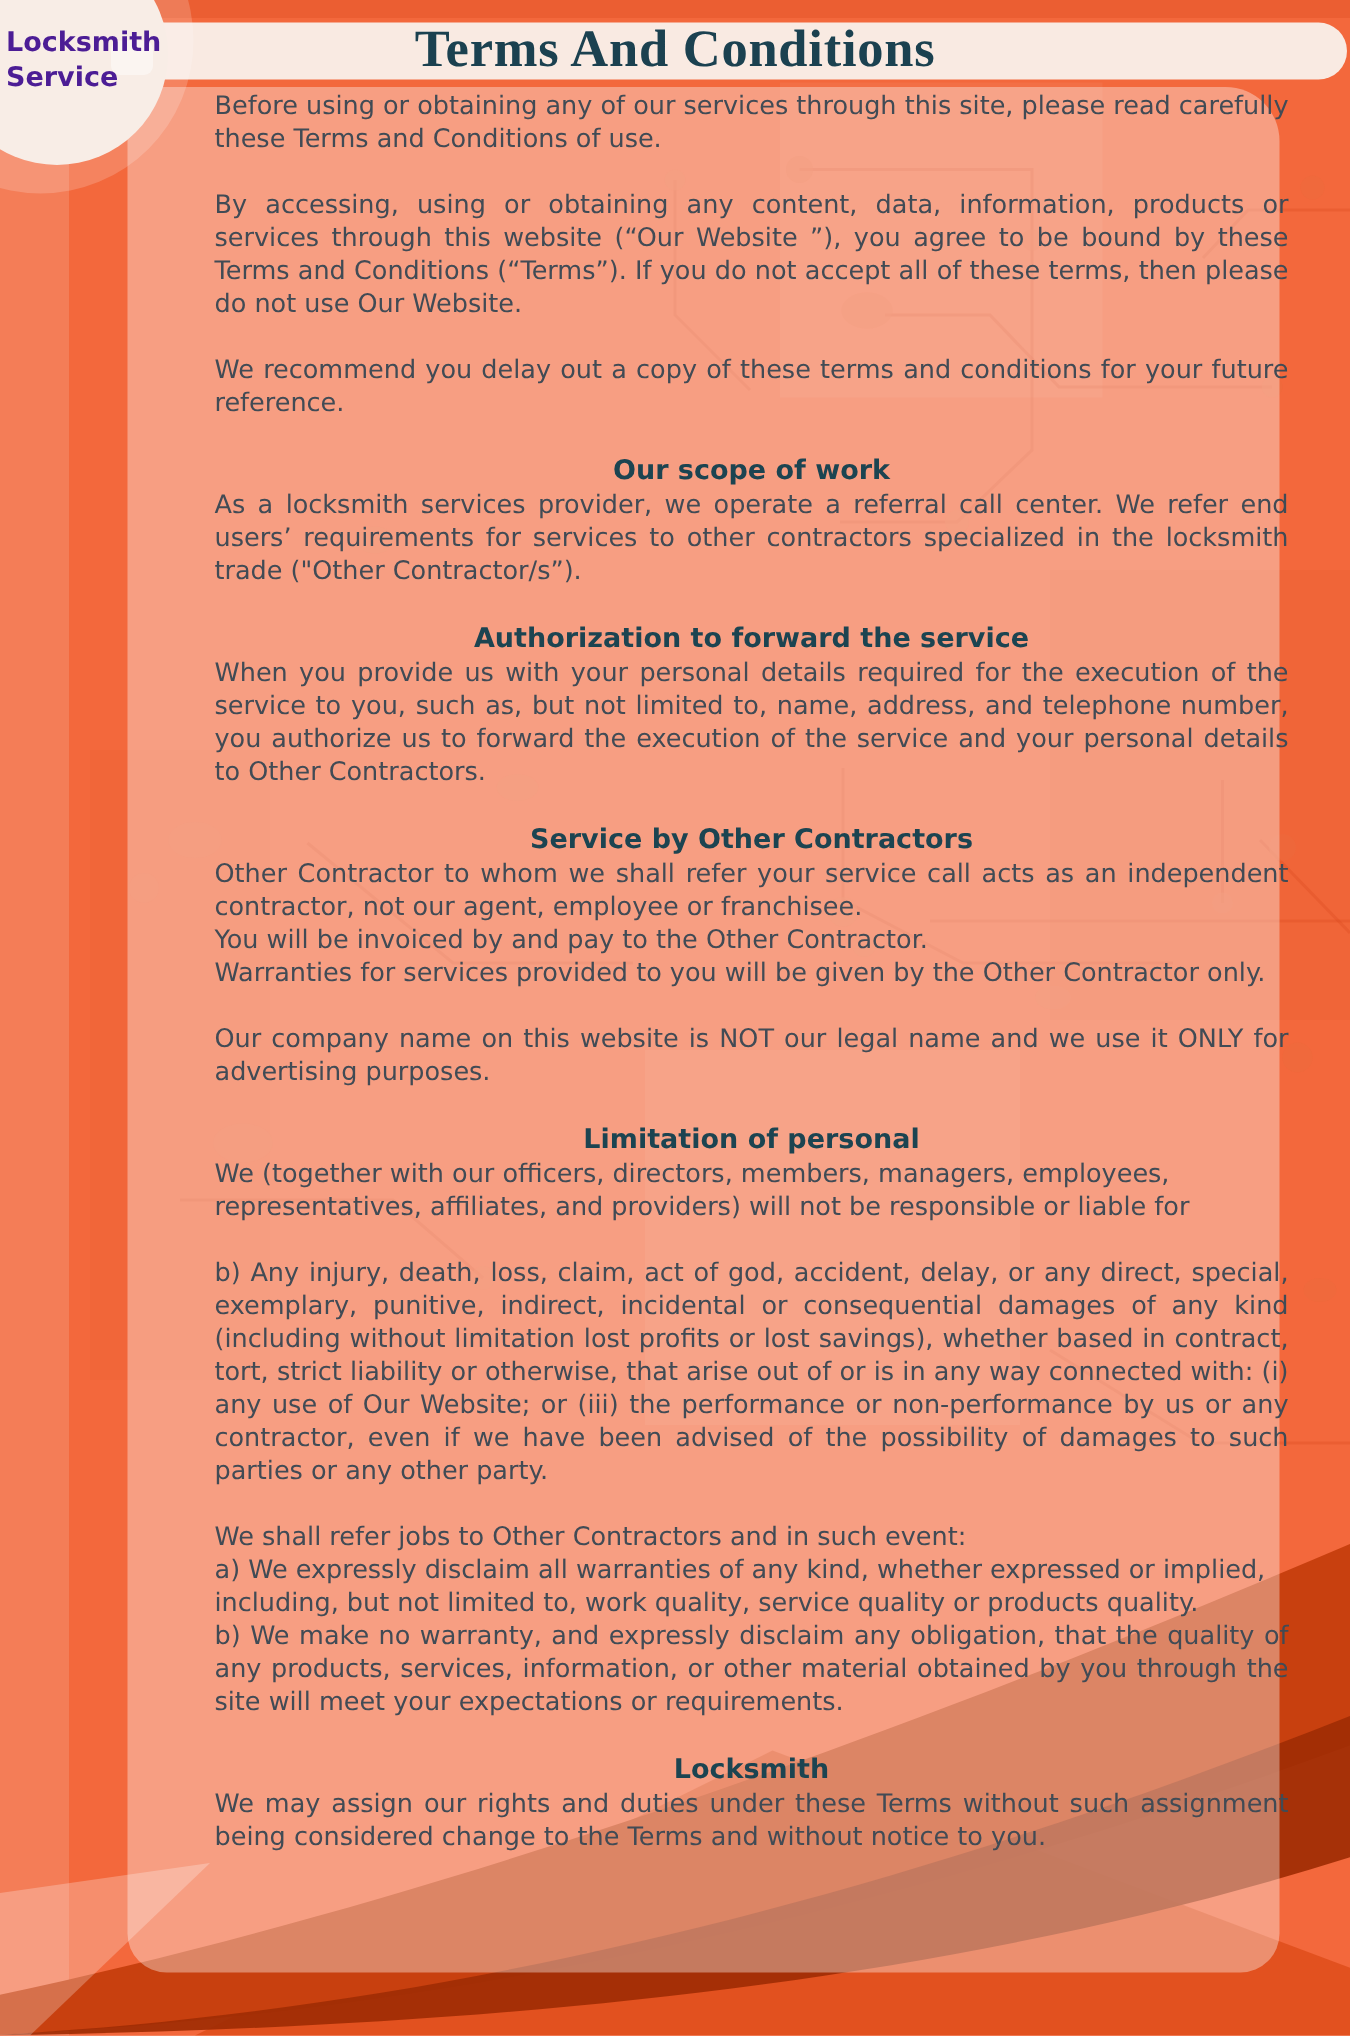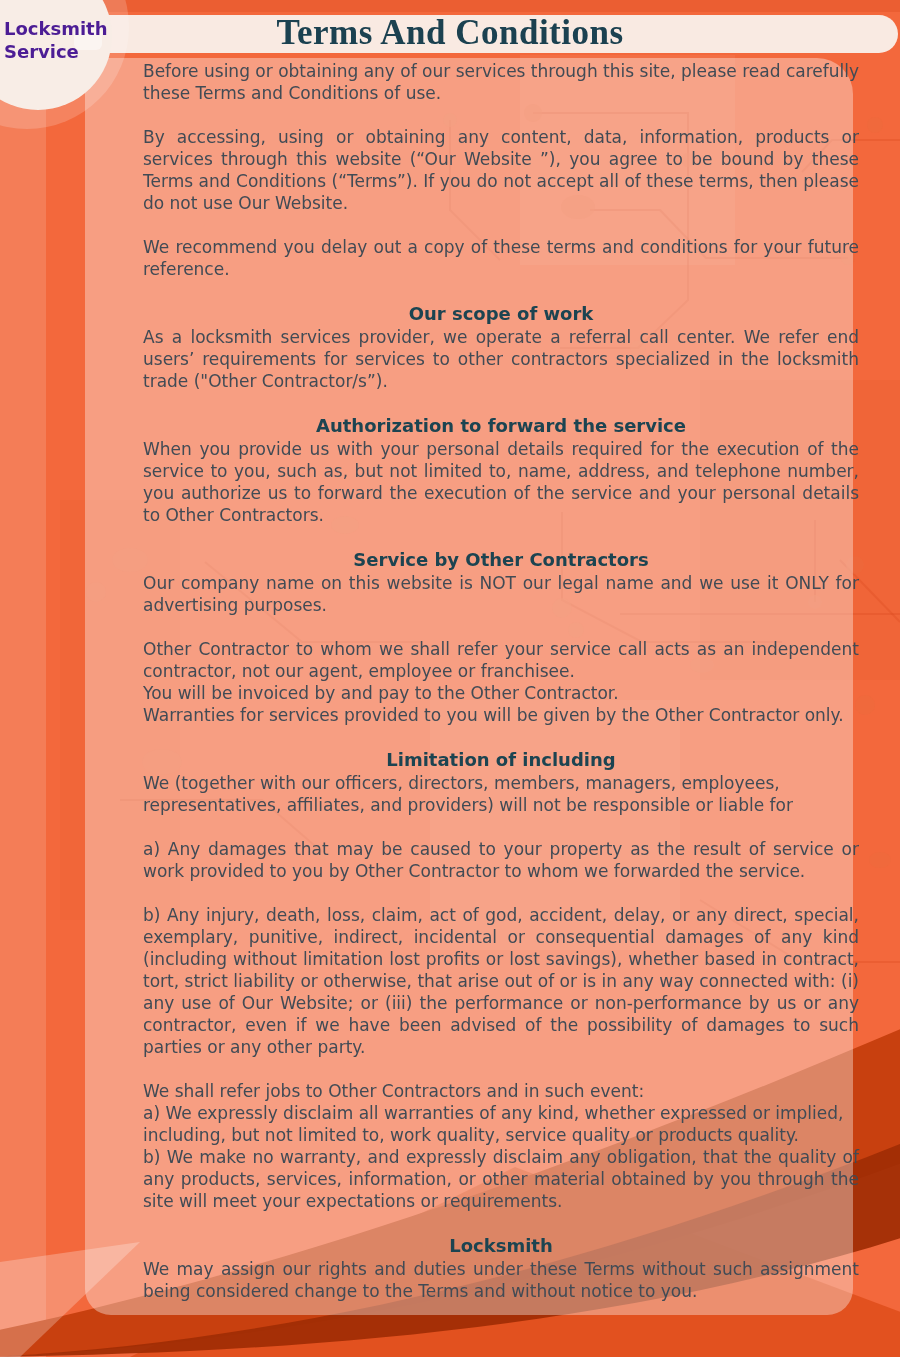--- a/index.html
+++ b/index.html
@@ -134,27 +134,26 @@
     <section>
       <h2>Our scope of work</h2>
       <p>As a locksmith services provider, we operate a referral call center. We refer end users’ requirements for services to other contractors specialized in the locksmith trade ("Other Contractor/s”).</p>
     </section>
     <section>
       <h2>Authorization to forward the service</h2>
       <p>When you provide us with your personal details required for the execution of the service to you, such as, but not limited to, name, address, and telephone number, you authorize us to forward the execution of the service and your personal details to Other Contractors.</p>
     </section>
     <section>
       <h2>Service by Other Contractors</h2>
+      <p>Other Contractor to whom we shall refer your service call acts as an independent contractor, not our agent, employee or franchisee.<br>You will be invoiced by and pay to the Other Contractor.<br>Warranties for services provided to you will be given by the Other Contractor only.</p>
       <p>Our company name on this website is NOT our legal name and we use it ONLY for advertising purposes.</p>
-      <p>Other Contractor to whom we shall refer your service call acts as an independent contractor, not our agent, employee or franchisee.<br>You will be invoiced by and pay to the Other Contractor.<br>Warranties for services provided to you will be given by the Other Contractor only.</p>
     </section>
     <section>
-      <h2>Limitation of including</h2>
+      <h2>Limitation of personal</h2>
       <p>We (together with our officers, directors, members, managers, employees,<br>representatives, affiliates, and providers) will not be responsible or liable for</p>
-      <p>a) Any damages that may be caused to your property as the result of service or work provided to you by Other Contractor to whom we forwarded the service.</p>
       <p>b) Any injury, death, loss, claim, act of god, accident, delay, or any direct, special, exemplary, punitive, indirect, incidental or consequential damages of any kind (including without limitation lost profits or lost savings), whether based in contract, tort, strict liability or otherwise, that arise out of or is in any way connected with: (i) any use of Our Website; or (iii) the performance or non-performance by us or any contractor, even if we have been advised of the possibility of damages to such parties or any other party.</p>
     </section>
     <section>
       <p>We shall refer jobs to Other Contractors and in such event:<br>a) We expressly disclaim all warranties of any kind, whether expressed or implied,<br>including, but not limited to, work quality, service quality or products quality.<br>b) We make no warranty, and expressly disclaim any obligation, that the quality of any products, services, information, or other material obtained by you through the site will meet your expectations or requirements.</p>
     </section>
     <section>
       <h2>Locksmith</h2>
       <p>We may assign our rights and duties under these Terms without such assignment being considered change to the Terms and without notice to you.</p>
     </section>
   </div>

